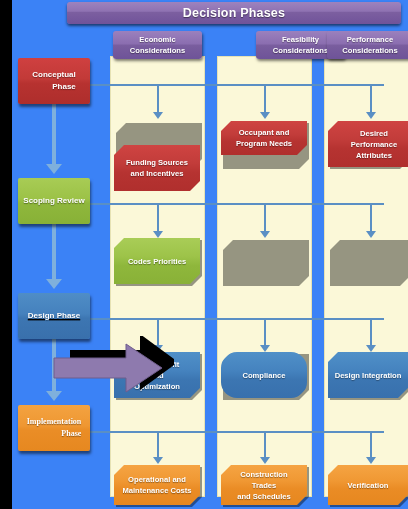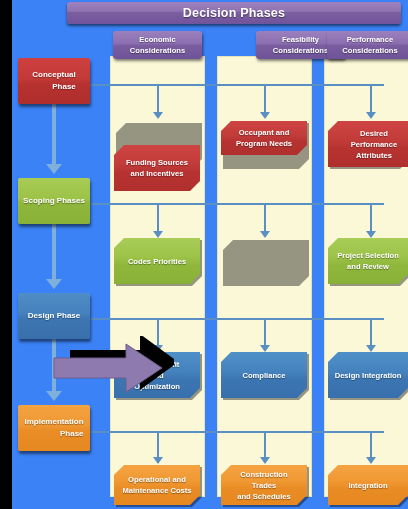--- a/index.html
+++ b/index.html
@@ -100,26 +100,26 @@
     <span class="t ml">Feasibility<br>Considerations</span>
   </div>
   <div class="col-head" style="left:315px;width:86px;">
     <span class="t ml">Performance<br>Considerations</span>
   </div>
 
   <div class="phase ph-red" style="top:58px;">
     <span class="t ml">Conceptual<br>Phase</span>
   </div>
   <div class="phase ph-green" style="top:178px;">
-    <span class="t ml">Scoping Phases</span>
-  </div>
-  <div class="phase ph-blue" style="top:293px;">
+    <span class="t ml">Scoping Review</span>
+  </div>
+  <div class="phase ph-blue" style="top:293px;text-decoration:underline;">
     <span class="t ml">Design Phase</span>
   </div>
-  <div class="phase ph-orange" style="top:405px;">
+  <div class="phase ph-orange" style="top:405px;font-family:Liberation Serif, serif;">
     <span class="t ml">Implementation<br>Phase</span>
   </div>
 
   <div class="thick-v" style="left:40px;top:104px;height:60px;"></div>
   <div class="thick-arrow" style="left:34px;top:164px;"></div>
   <div class="thick-v" style="left:40px;top:224px;height:55px;"></div>
   <div class="thick-arrow" style="left:34px;top:279px;"></div>
   <div class="thick-v" style="left:40px;top:339px;height:52px;"></div>
   <div class="thick-arrow" style="left:34px;top:391px;"></div>
 
@@ -151,38 +151,35 @@
   <div class="arrow-down" style="left:248px;top:231px;"></div>
   <div class="conn conn-v" style="left:358px;top:203px;height:28px;"></div>
   <div class="arrow-down" style="left:354px;top:231px;"></div>
 
   <div class="item-shadow" style="left:104px;top:240px;width:86px;height:46px;"></div>
   <div class="item it-green" style="left:102px;top:238px;width:86px;height:46px;">
     <span class="t ml">Codes Priorities</span>
   </div>
   <div class="item-shadow" style="left:211px;top:240px;width:86px;height:46px;"></div>
   <div class="item-shadow" style="left:318px;top:240px;width:80px;height:46px;"></div>
-  <div class="item it-green" style="left:316px;top:238px;width:80px;height:46px;">
-    <span class="t ml">Project Selection<br>and Review</span>
-  </div>
 
   <div class="conn conn-h" style="left:78px;top:318px;width:294px;"></div>
   <div class="conn conn-v" style="left:145px;top:318px;height:27px;"></div>
   <div class="arrow-down" style="left:141px;top:345px;"></div>
   <div class="conn conn-v" style="left:252px;top:318px;height:27px;"></div>
   <div class="arrow-down" style="left:248px;top:345px;"></div>
   <div class="conn conn-v" style="left:358px;top:318px;height:27px;"></div>
   <div class="arrow-down" style="left:354px;top:345px;"></div>
 
   <div class="item-shadow" style="left:104px;top:354px;width:86px;height:46px;"></div>
   <div class="item it-blue" style="left:102px;top:352px;width:86px;height:46px;">
     <span class="t ml">Cost Benefit<br>and<br>Optimization</span>
   </div>
   <div class="item-shadow" style="left:211px;top:354px;width:86px;height:46px;"></div>
-  <div class="item it-blue" style="left:209px;top:352px;width:86px;height:46px;">
+  <div class="item it-blue" style="left:209px;top:352px;width:86px;height:46px;border-radius:16px;">
     <span class="t ml">Compliance</span>
   </div>
   <div class="item-shadow" style="left:318px;top:354px;width:80px;height:46px;"></div>
   <div class="item it-blue" style="left:316px;top:352px;width:80px;height:46px;">
     <span class="t ml">Design Integration</span>
   </div>
 
   <div class="conn conn-h" style="left:78px;top:431px;width:294px;"></div>
   <div class="conn conn-v" style="left:145px;top:431px;height:26px;"></div>
   <div class="arrow-down" style="left:141px;top:457px;"></div>
@@ -194,21 +191,21 @@
   <div class="item-shadow" style="left:104px;top:467px;width:86px;height:40px;"></div>
   <div class="item it-orange" style="left:102px;top:465px;width:86px;height:40px;">
     <span class="t ml">Operational and<br>Maintenance Costs</span>
   </div>
   <div class="item-shadow" style="left:211px;top:467px;width:86px;height:40px;"></div>
   <div class="item it-orange" style="left:209px;top:465px;width:86px;height:40px;">
     <span class="t ml">Construction<br>Trades<br>and Schedules</span>
   </div>
   <div class="item-shadow" style="left:318px;top:467px;width:80px;height:40px;"></div>
   <div class="item it-orange" style="left:316px;top:465px;width:80px;height:40px;">
-    <span class="t ml">Integration</span>
+    <span class="t ml">Verification</span>
   </div>
 
   <div id="hl-wrap">
     <svg width="126" height="60" viewBox="0 0 126 60">
 
       <polygon points="14,18 84,18 84,2 122,30 84,58 84,42 14,42" fill="#000000" transform="translate(8,-4)"></polygon>
 
       <polygon points="6,22 78,22 78,8 114,32 78,56 78,42 6,42" fill="#8e7aae" stroke="#6f5d8c" stroke-width="1"></polygon>
     </svg>
   </div>

